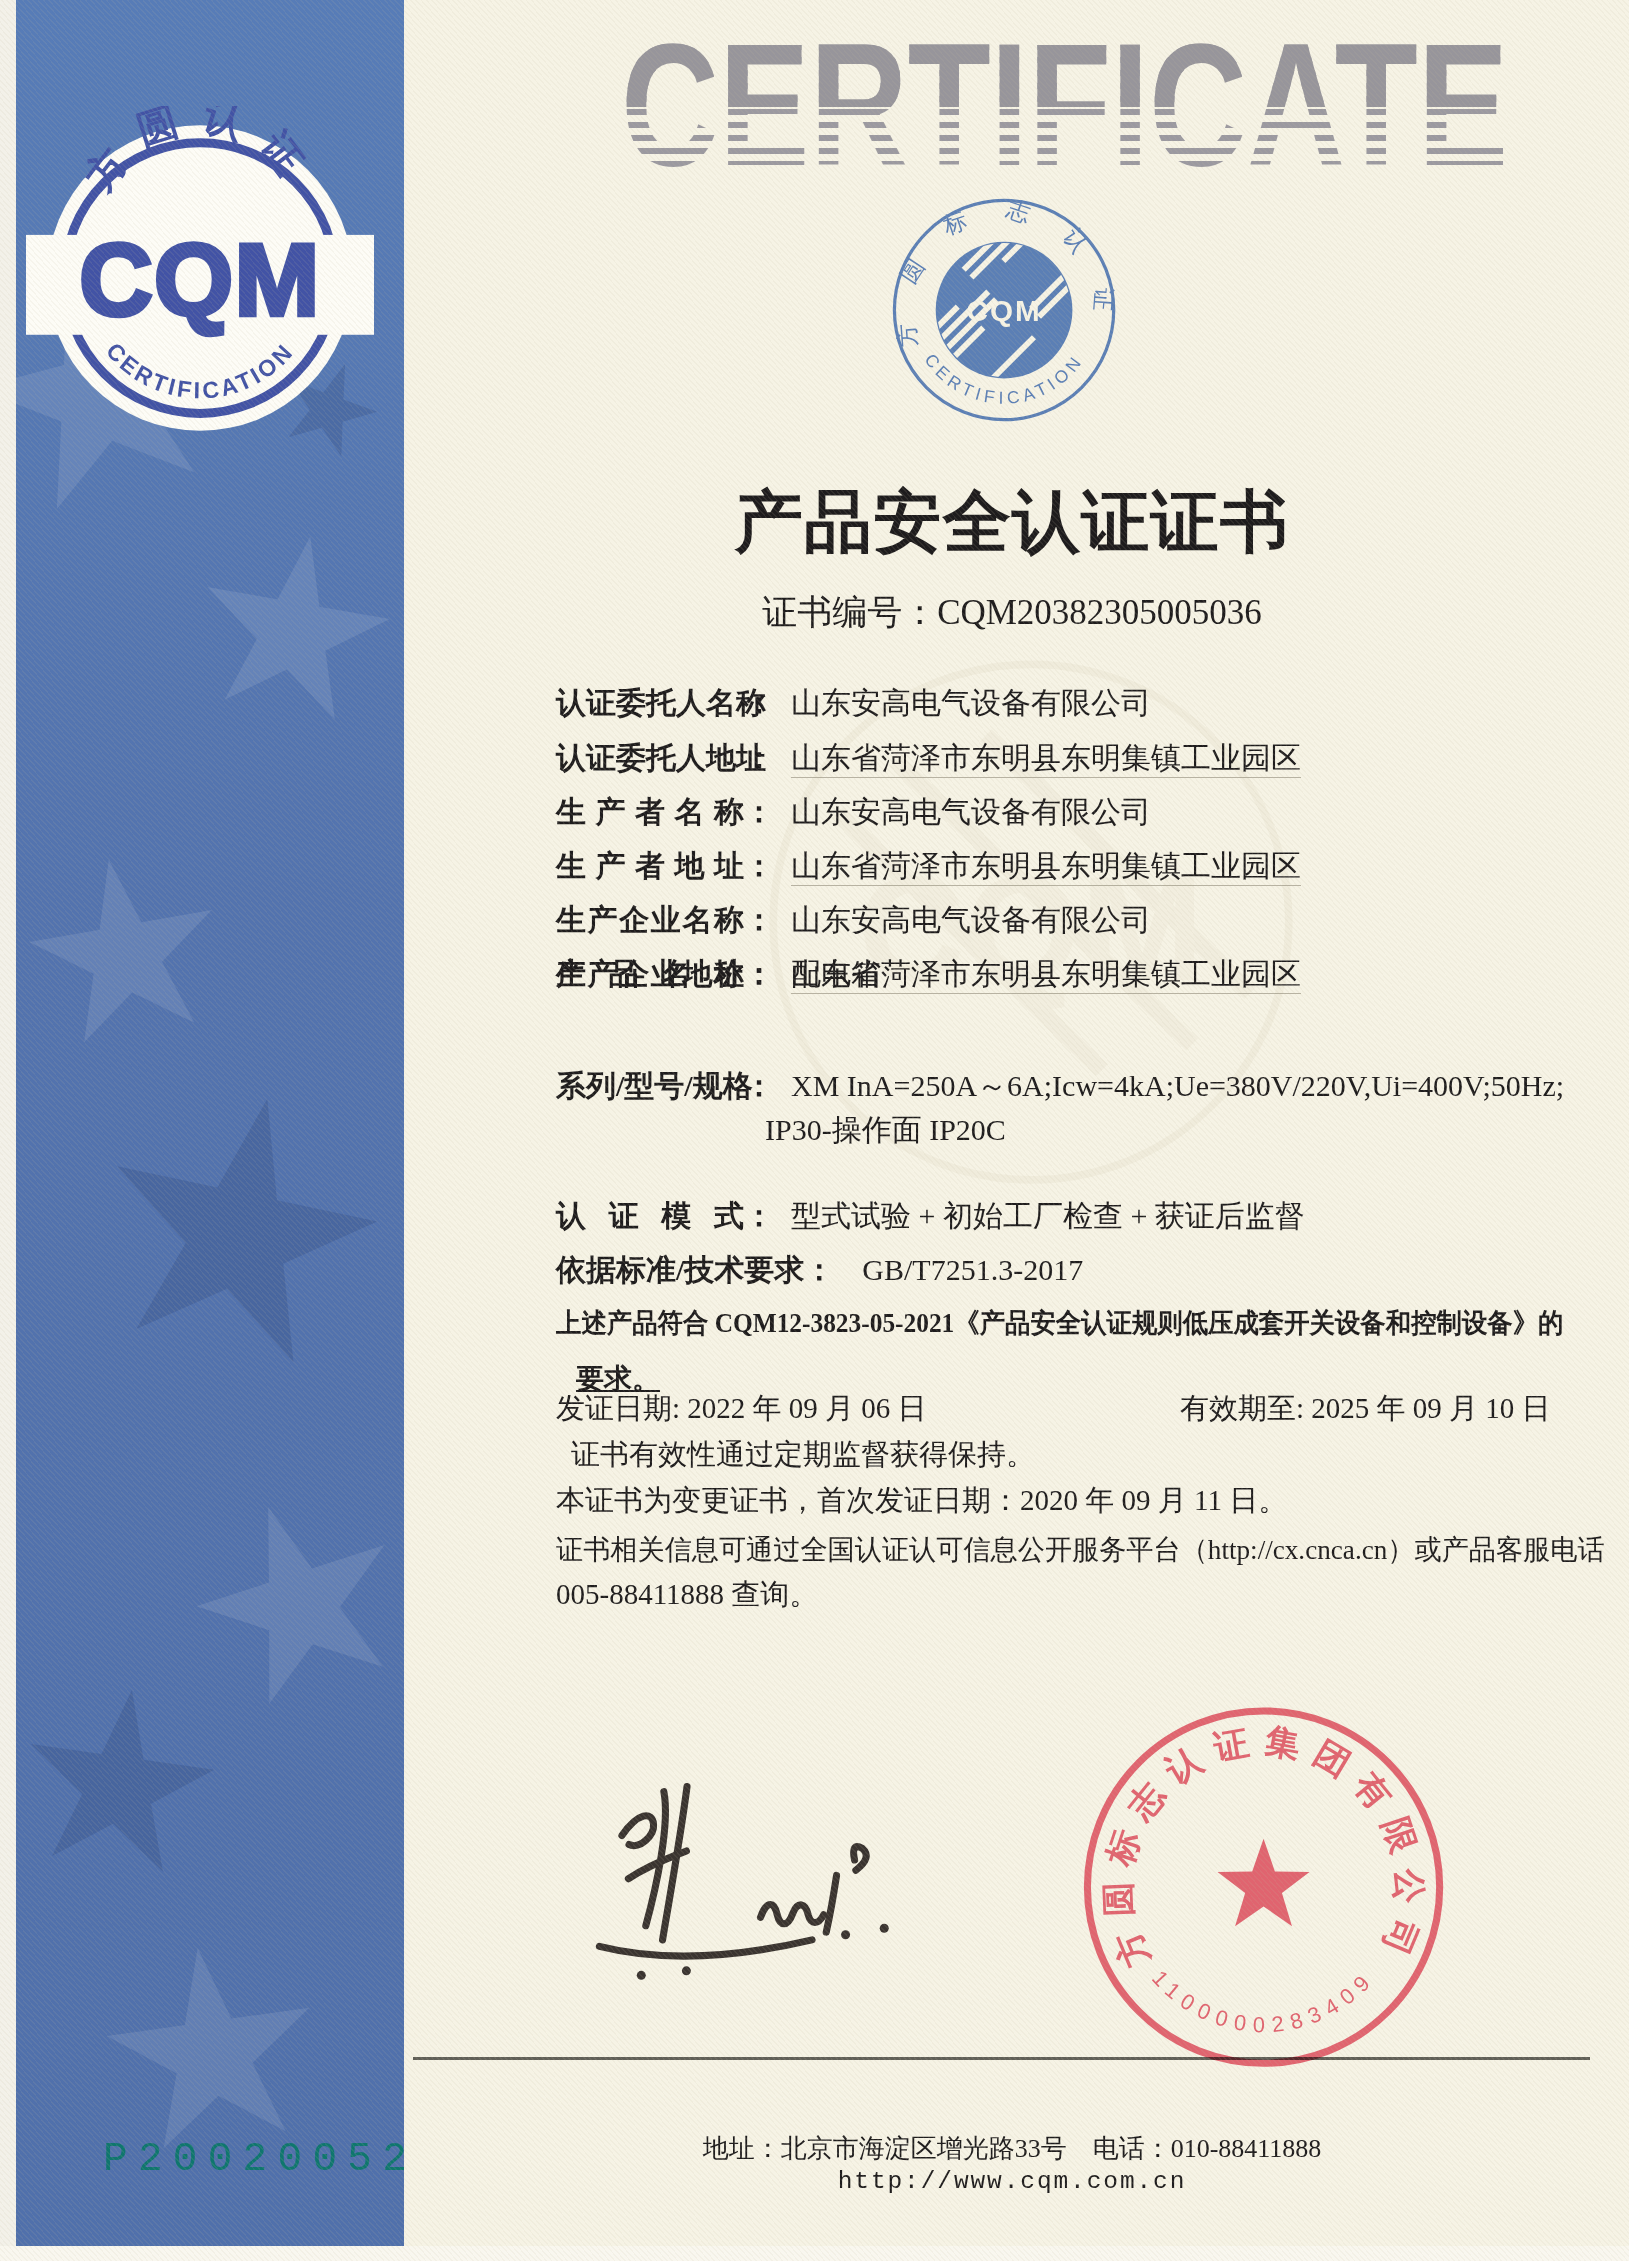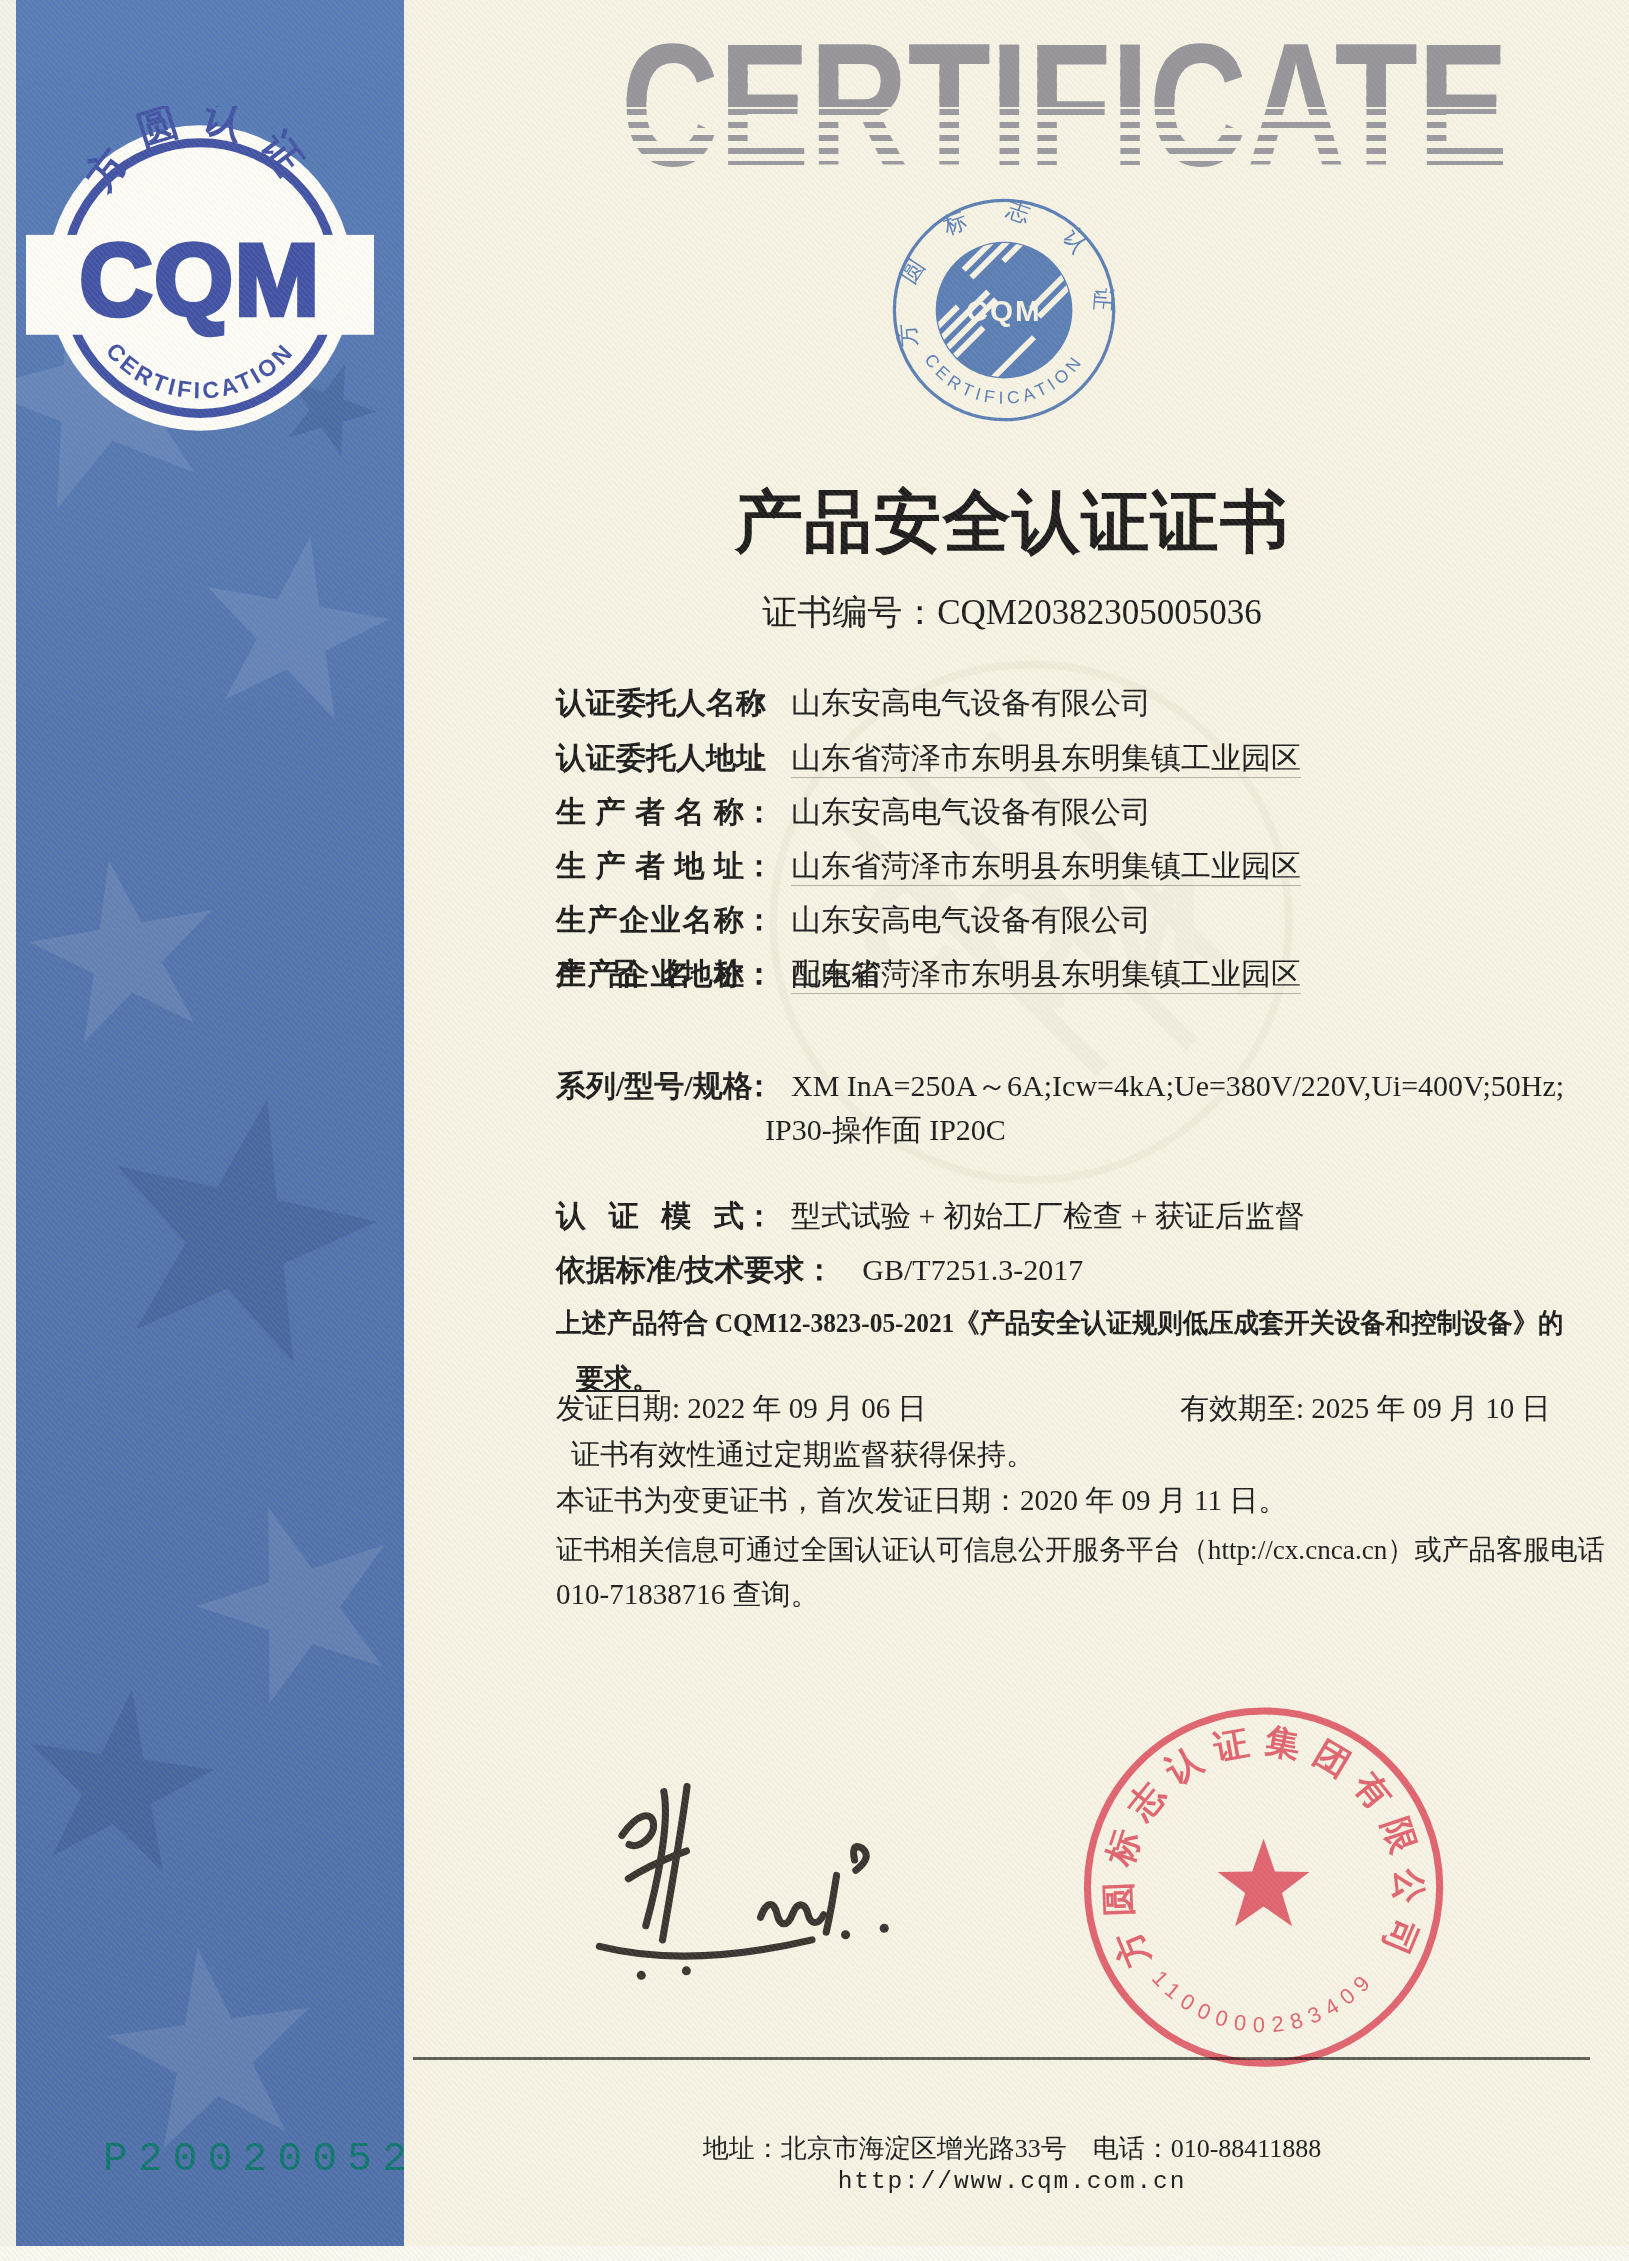--- a/index.html
+++ b/index.html
@@ -182,21 +182,21 @@
 
   <div class="plain" style="left:556px;top:1389px;">
     <span>发证日期: </span><span>2022 年 09 月 06 日</span>
   </div>
   <div class="plain" style="left:1180px;top:1389px;">
     <span>有效期至: </span><span>2025 年 09 月 10 日</span>
   </div>
   <div class="plain" style="left:556px;top:1435px;margin-left:15px;">证书有效性通过定期监督获得保持。</div>
   <div class="plain" style="left:556px;top:1481px;">本证书为变更证书，首次发证日期：2020 年 09 月 11 日。</div>
   <div class="plain" style="left:556px;top:1530px;font-size:28px;transform:scaleX(.97);transform-origin:left;">证书相关信息可通过全国认证认可信息公开服务平台（http://cx.cnca.cn）或产品客服电话</div>
-  <div class="plain" style="left:556px;top:1575px;">010-71838716 查询。</div>
+  <div class="plain" style="left:556px;top:1575px;">005-88411888 查询。</div>
 
   <svg class="abs" style="left:567px;top:1753px;z-index:6;" width="387" height="232" viewBox="0 0 600 360">
     <g fill="none" stroke="#3a3430" stroke-width="11" stroke-linecap="round">
       <path d="M85,128 C110,92 132,90 134,110 C136,128 112,150 96,142"></path>
       <path d="M150,60 C160,110 138,210 122,268"></path>
       <path d="M186,52 C176,130 158,230 148,290"></path>
       <path d="M95,195 C130,172 160,162 185,152"></path>
       <path d="M50,300 C150,325 260,318 380,290"></path>
       <path d="M300,255 c10,-28 22,-24 26,-4 c4,18 16,20 24,-2 c8,-20 20,-16 24,2 c4,16 16,16 24,0"></path>
       <path d="M418,190 c-6,40 -12,70 -16,88"></path>

